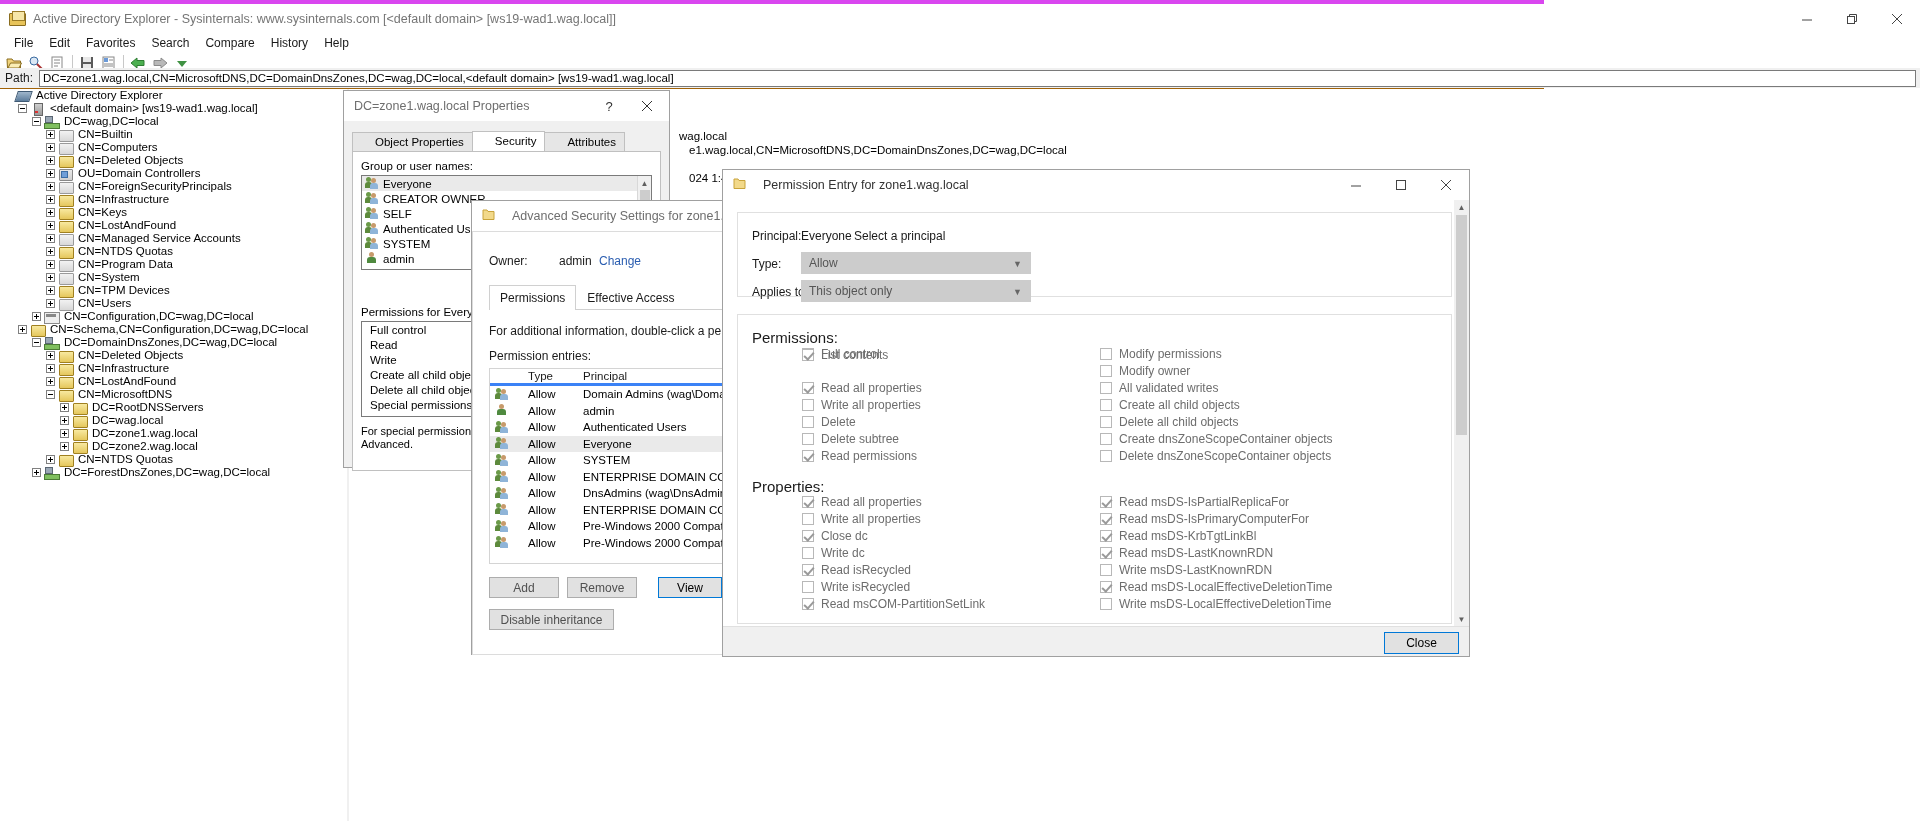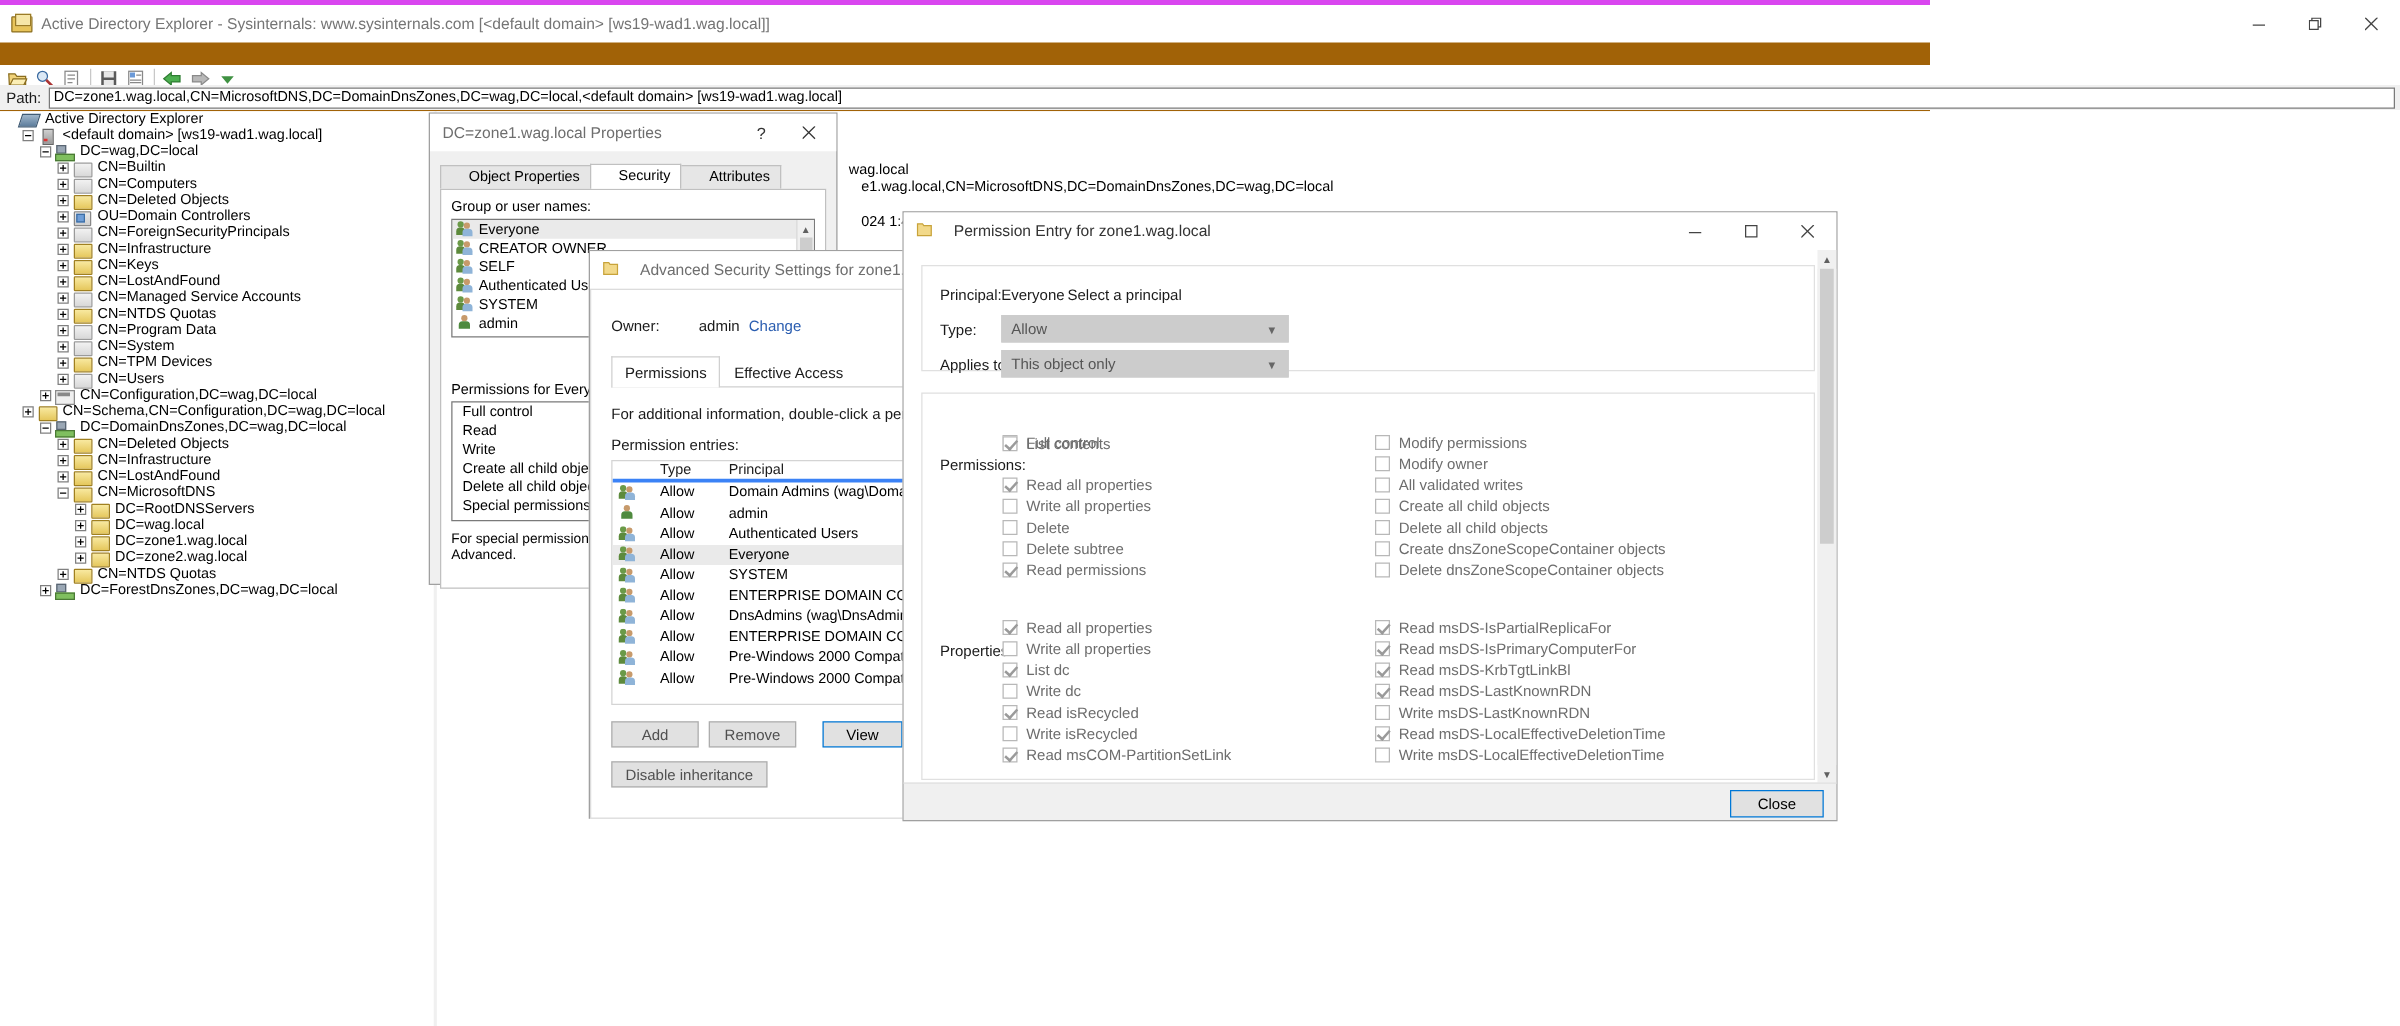--- a/index.html
+++ b/index.html
@@ -258,21 +258,21 @@
   .cbx-row { position: absolute; display: flex; align-items: center; font-size: 12px;
     color: #6d6d6d; white-space: nowrap; }
   .cbx {
     width: 12px; height: 12px; border: 1px solid #b8b8b8; background: #fff;
     margin-right: 7px; flex: 0 0 auto; position: relative;
   }
   .cbx.on:after {
     content: ""; position: absolute; left: 3px; top: 0px; width: 4px; height: 8px;
     border: solid #9a9a9a; border-width: 0 2px 2px 0; transform: rotate(42deg);
   }
-  .section-lbl { position: absolute; font-size: 12px; color: #1a1a1a; margin-top: 36px; }
+  .section-lbl { position: absolute; font-size: 15px; color: #1a1a1a; }
   .close-btn {
     position: absolute; right: 10px; top: 5px; width: 75px; height: 22px;
     border: 1px solid #0078d7; background: #e1e1e1; font-size: 12px; color: #000;
     display: flex; align-items: center; justify-content: center;
   }
   .sb-arrow { height: 15px; display:flex; align-items:center; justify-content:center;
     font-size: 8px; color: #606060; }
   .sb-track { position: absolute; top: 15px; bottom: 15px; left: 0; right: 0; background: #f0f0f0; }
   .sb-thumb { position: absolute; left: 2px; width: 11px; background: #cdcdcd; }
 </style>
@@ -300,20 +300,29 @@
         </div>
         <div class="win-btn">
           <svg width="11" height="11">
               <line x1="0" y1="0" x2="10" y2="10" stroke="#444"></line>
               <line x1="10" y1="0" x2="0" y2="10" stroke="#444"></line>
             </svg>
         </div>
       </div>
     </div>
 
+    <div class="ade-menubar">
+      <span class="menu-item">File</span>
+      <span class="menu-item">Edit</span>
+      <span class="menu-item">Favorites</span>
+      <span class="menu-item">Search</span>
+      <span class="menu-item">Compare</span>
+      <span class="menu-item">History</span>
+      <span class="menu-item">Help</span>
+    </div>
 
     <div class="ade-toolbar">
       <div class="tb-btn">
         <svg width="16" height="14">
             <path d="M1 3 h5 l1.5 2 h7 v7 h-13 z" fill="#f0d27a" stroke="#8a6d1f"></path>
             <path d="M2 12 l2.5-5 h11 l-2.5 5 z" fill="#fbeeb5" stroke="#8a6d1f"></path>
           </svg>
       </div>
       <div class="tb-btn">
         <svg width="16" height="14">
@@ -908,21 +917,21 @@
             <div class="cbx-row" style="left: 64px; top: 180px;">
               <span class="cbx on"></span>
               <span>Read all properties</span>
             </div>
             <div class="cbx-row" style="left: 64px; top: 197px;">
               <span class="cbx"></span>
               <span>Write all properties</span>
             </div>
             <div class="cbx-row" style="left: 64px; top: 214px;">
               <span class="cbx on"></span>
-              <span>List dc</span>
+              <span>Close dc</span>
             </div>
             <div class="cbx-row" style="left: 64px; top: 231px;">
               <span class="cbx"></span>
               <span>Write dc</span>
             </div>
             <div class="cbx-row" style="left: 64px; top: 248px;">
               <span class="cbx on"></span>
               <span>Read isRecycled</span>
             </div>
             <div class="cbx-row" style="left: 64px; top: 265px;">

